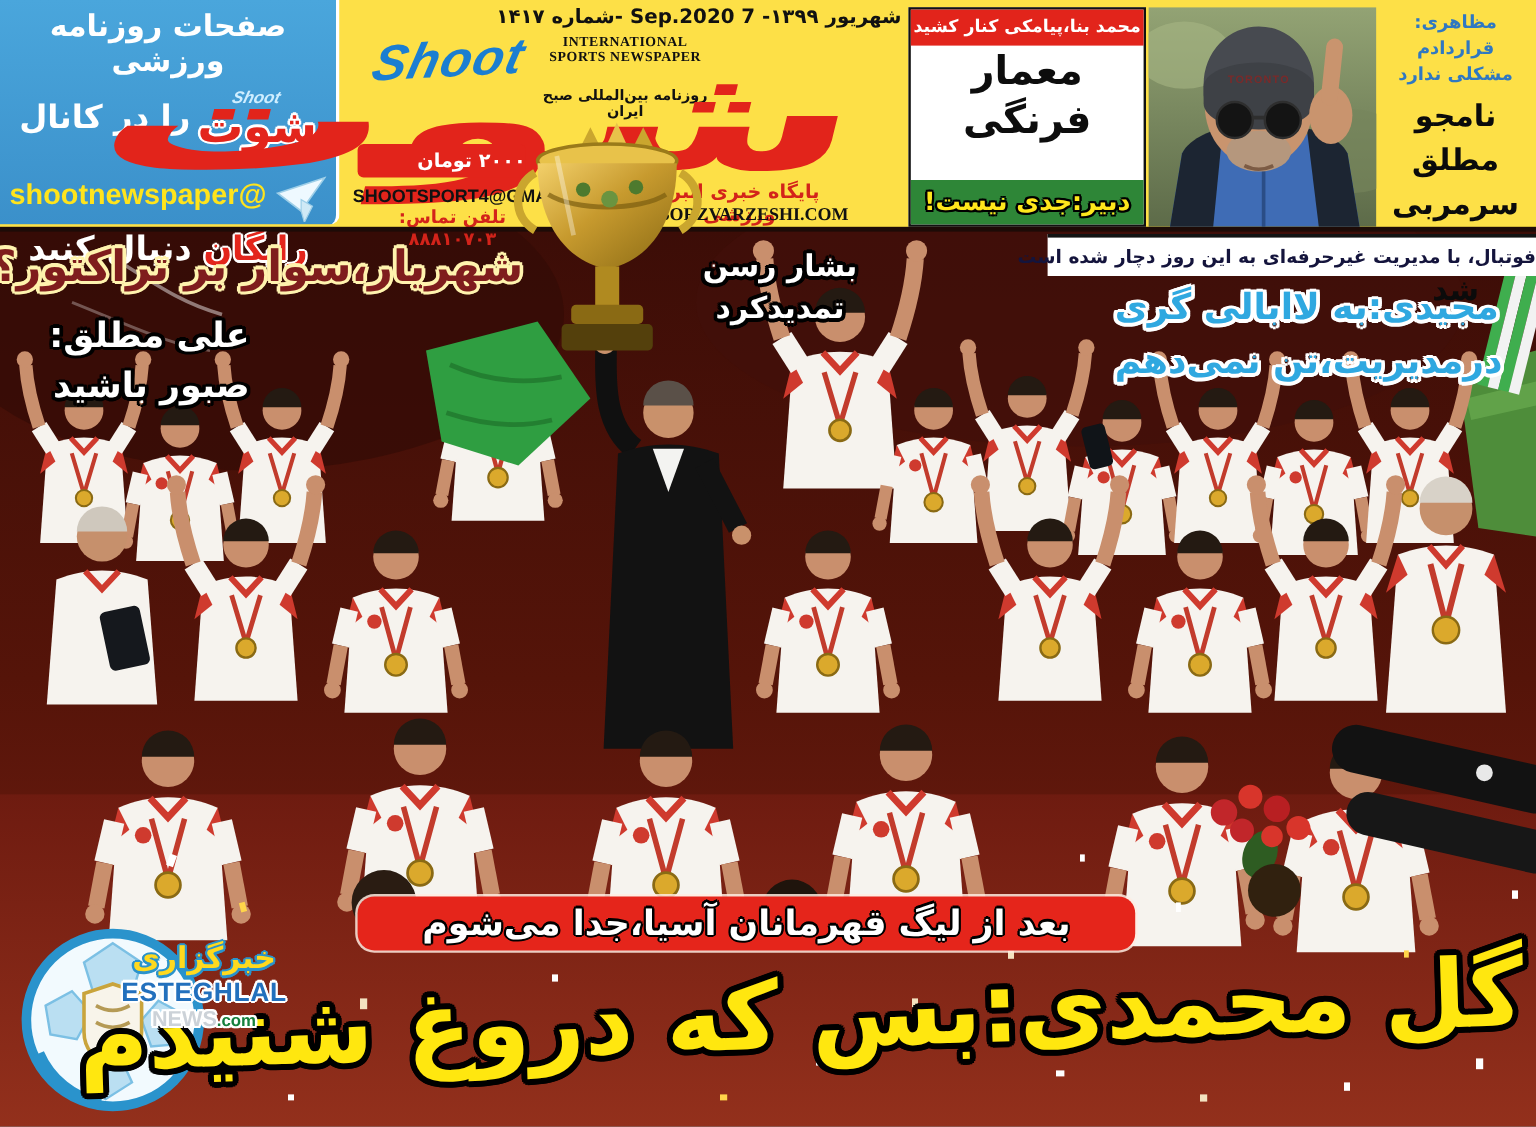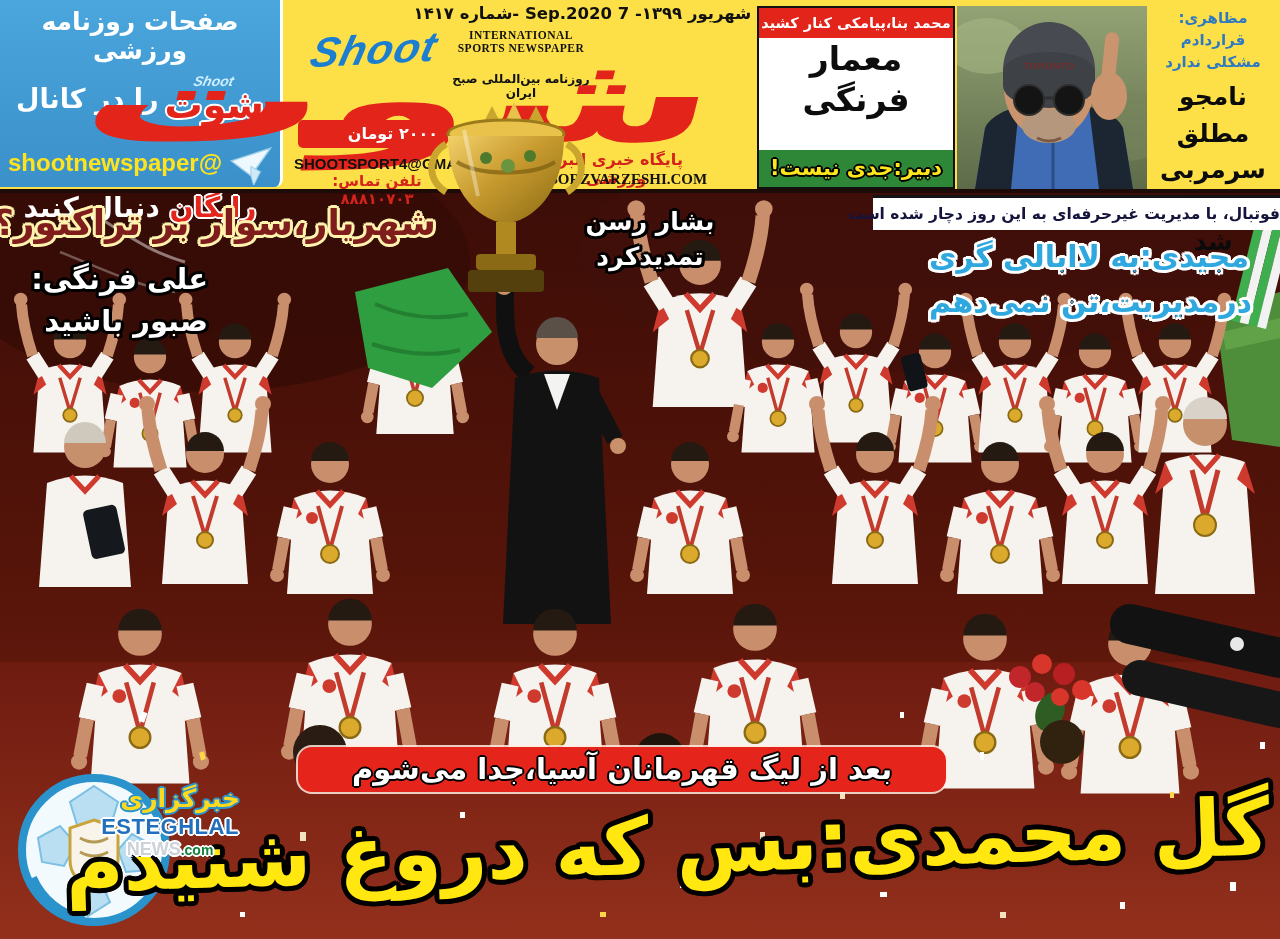--- a/index.html
+++ b/index.html
@@ -7,21 +7,21 @@
   body{font-family:"DejaVu Sans",sans-serif;}
   #page{position:relative;width:1280px;height:939px;background:#fff;overflow:hidden;margin:0 auto;}
 
   
   .ol-b2{text-shadow:2px 0 0 #000,-2px 0 0 #000,0 2px 0 #000,0 -2px 0 #000,1.4px 1.4px 0 #000,-1.4px 1.4px 0 #000,1.4px -1.4px 0 #000,-1.4px -1.4px 0 #000;}
   .ol-b3{text-shadow:3px 0 0 #000,-3px 0 0 #000,0 3px 0 #000,0 -3px 0 #000,2.2px 2.2px 0 #000,-2.2px 2.2px 0 #000,2.2px -2.2px 0 #000,-2.2px -2.2px 0 #000,3px 1.5px 0 #000,-3px 1.5px 0 #000,3px -1.5px 0 #000,-3px -1.5px 0 #000;}
   .ol-b5{text-shadow:5px 0 0 #000,-5px 0 0 #000,0 5px 0 #000,0 -5px 0 #000,3.6px 3.6px 0 #000,-3.6px 3.6px 0 #000,3.6px -3.6px 0 #000,-3.6px -3.6px 0 #000,4.6px 2px 0 #000,-4.6px 2px 0 #000,4.6px -2px 0 #000,-4.6px -2px 0 #000,2px 4.6px 0 #000,-2px 4.6px 0 #000,2px -4.6px 0 #000,-2px -4.6px 0 #000;}
   .ol-w3{text-shadow:3px 0 0 #fff,-3px 0 0 #fff,0 3px 0 #fff,0 -3px 0 #fff,2.2px 2.2px 0 #fff,-2.2px 2.2px 0 #fff,2.2px -2.2px 0 #fff,-2.2px -2.2px 0 #fff,3px 1.5px 0 #fff,-3px 1.5px 0 #fff,3px -1.5px 0 #fff,-3px -1.5px 0 #fff;}
   .ol-w2{text-shadow:2px 0 0 #fff,-2px 0 0 #fff,0 2px 0 #fff,0 -2px 0 #fff,1.4px 1.4px 0 #fff,-1.4px 1.4px 0 #fff,1.4px -1.4px 0 #fff,-1.4px -1.4px 0 #fff;}
   .ol-y3{text-shadow:3px 0 0 #fff3ae,-3px 0 0 #fff3ae,0 3px 0 #fff3ae,0 -3px 0 #fff3ae,2.2px 2.2px 0 #fff3ae,-2.2px 2.2px 0 #fff3ae,2.2px -2.2px 0 #fff3ae,-2.2px -2.2px 0 #fff3ae;}
-  .ol-bl2{text-shadow:2px 0 0 #2a93cc,-2px 0 0 #2a93cc,0 2px 0 #2a93cc,0 -2px 0 #2a93cc,1.4px 1.4px 0 #2a93cc,-1.4px 1.4px 0 #2a93cc,1.4px -1.4px 0 #2a93cc,-1.4px -1.4px 0 #2a93cc;text-align:right;}
+  .ol-bl2{text-shadow:2px 0 0 #2a93cc,-2px 0 0 #2a93cc,0 2px 0 #2a93cc,0 -2px 0 #2a93cc,1.4px 1.4px 0 #2a93cc,-1.4px 1.4px 0 #2a93cc,1.4px -1.4px 0 #2a93cc,-1.4px -1.4px 0 #2a93cc;}
 
   
   #header{position:absolute;left:0;top:0;width:1280px;height:192px;background:#fde047;z-index:2;}
   #header-sep{position:absolute;left:0;top:189px;width:1280px;height:4px;background:#1d0b07;z-index:4;}
 
   #promo{position:absolute;left:0;top:0;width:283px;height:187px;background:linear-gradient(180deg,#4aa6dc,#3b90ca);border-radius:0 0 8px 0;border-right:3px solid #fff;padding:5px 8px;direction:rtl;text-align:center;color:#fff;}
   .promo-l1{font-size:25px;font-weight:bold;margin-top:2px;}
   .promo-row2{display:flex;flex-direction:row-reverse;align-items:center;justify-content:center;gap:6px;margin-top:2px;height:62px;}
   .mini-logo{display:flex;flex-direction:column;align-items:center;line-height:1;}
   .mini-logo-en{font-family:"Liberation Sans",sans-serif;font-style:italic;font-weight:bold;font-size:14px;color:#cfeeff;transform:skewX(-14deg);}
@@ -388,21 +388,21 @@
     </svg>
   </div>
 
   <div id="football-strip" class="ovl">
     <span>فوتبال، با مدیریت غیرحرفه‌ای به این روز دچار شده است</span>
   </div>
 
   <div id="tractor-headline" class="ovl ol-y3">شهریار،سوار بر تراکتور؟</div>
 
   <div id="daei" class="ovl ol-b3">
-    <div>علی فرنگی:</div>
+    <div>علی مطلق:</div>
     <div>صبور باشید</div>
   </div>
 
   <div id="bashar" class="ovl ol-b3">
     <div>بشار رسن</div>
     <div>تمدیدکرد</div>
   </div>
 
   <div id="majidi" class="ovl ol-w3">
     <div>مجیدی:به لاابالی گری</div>

